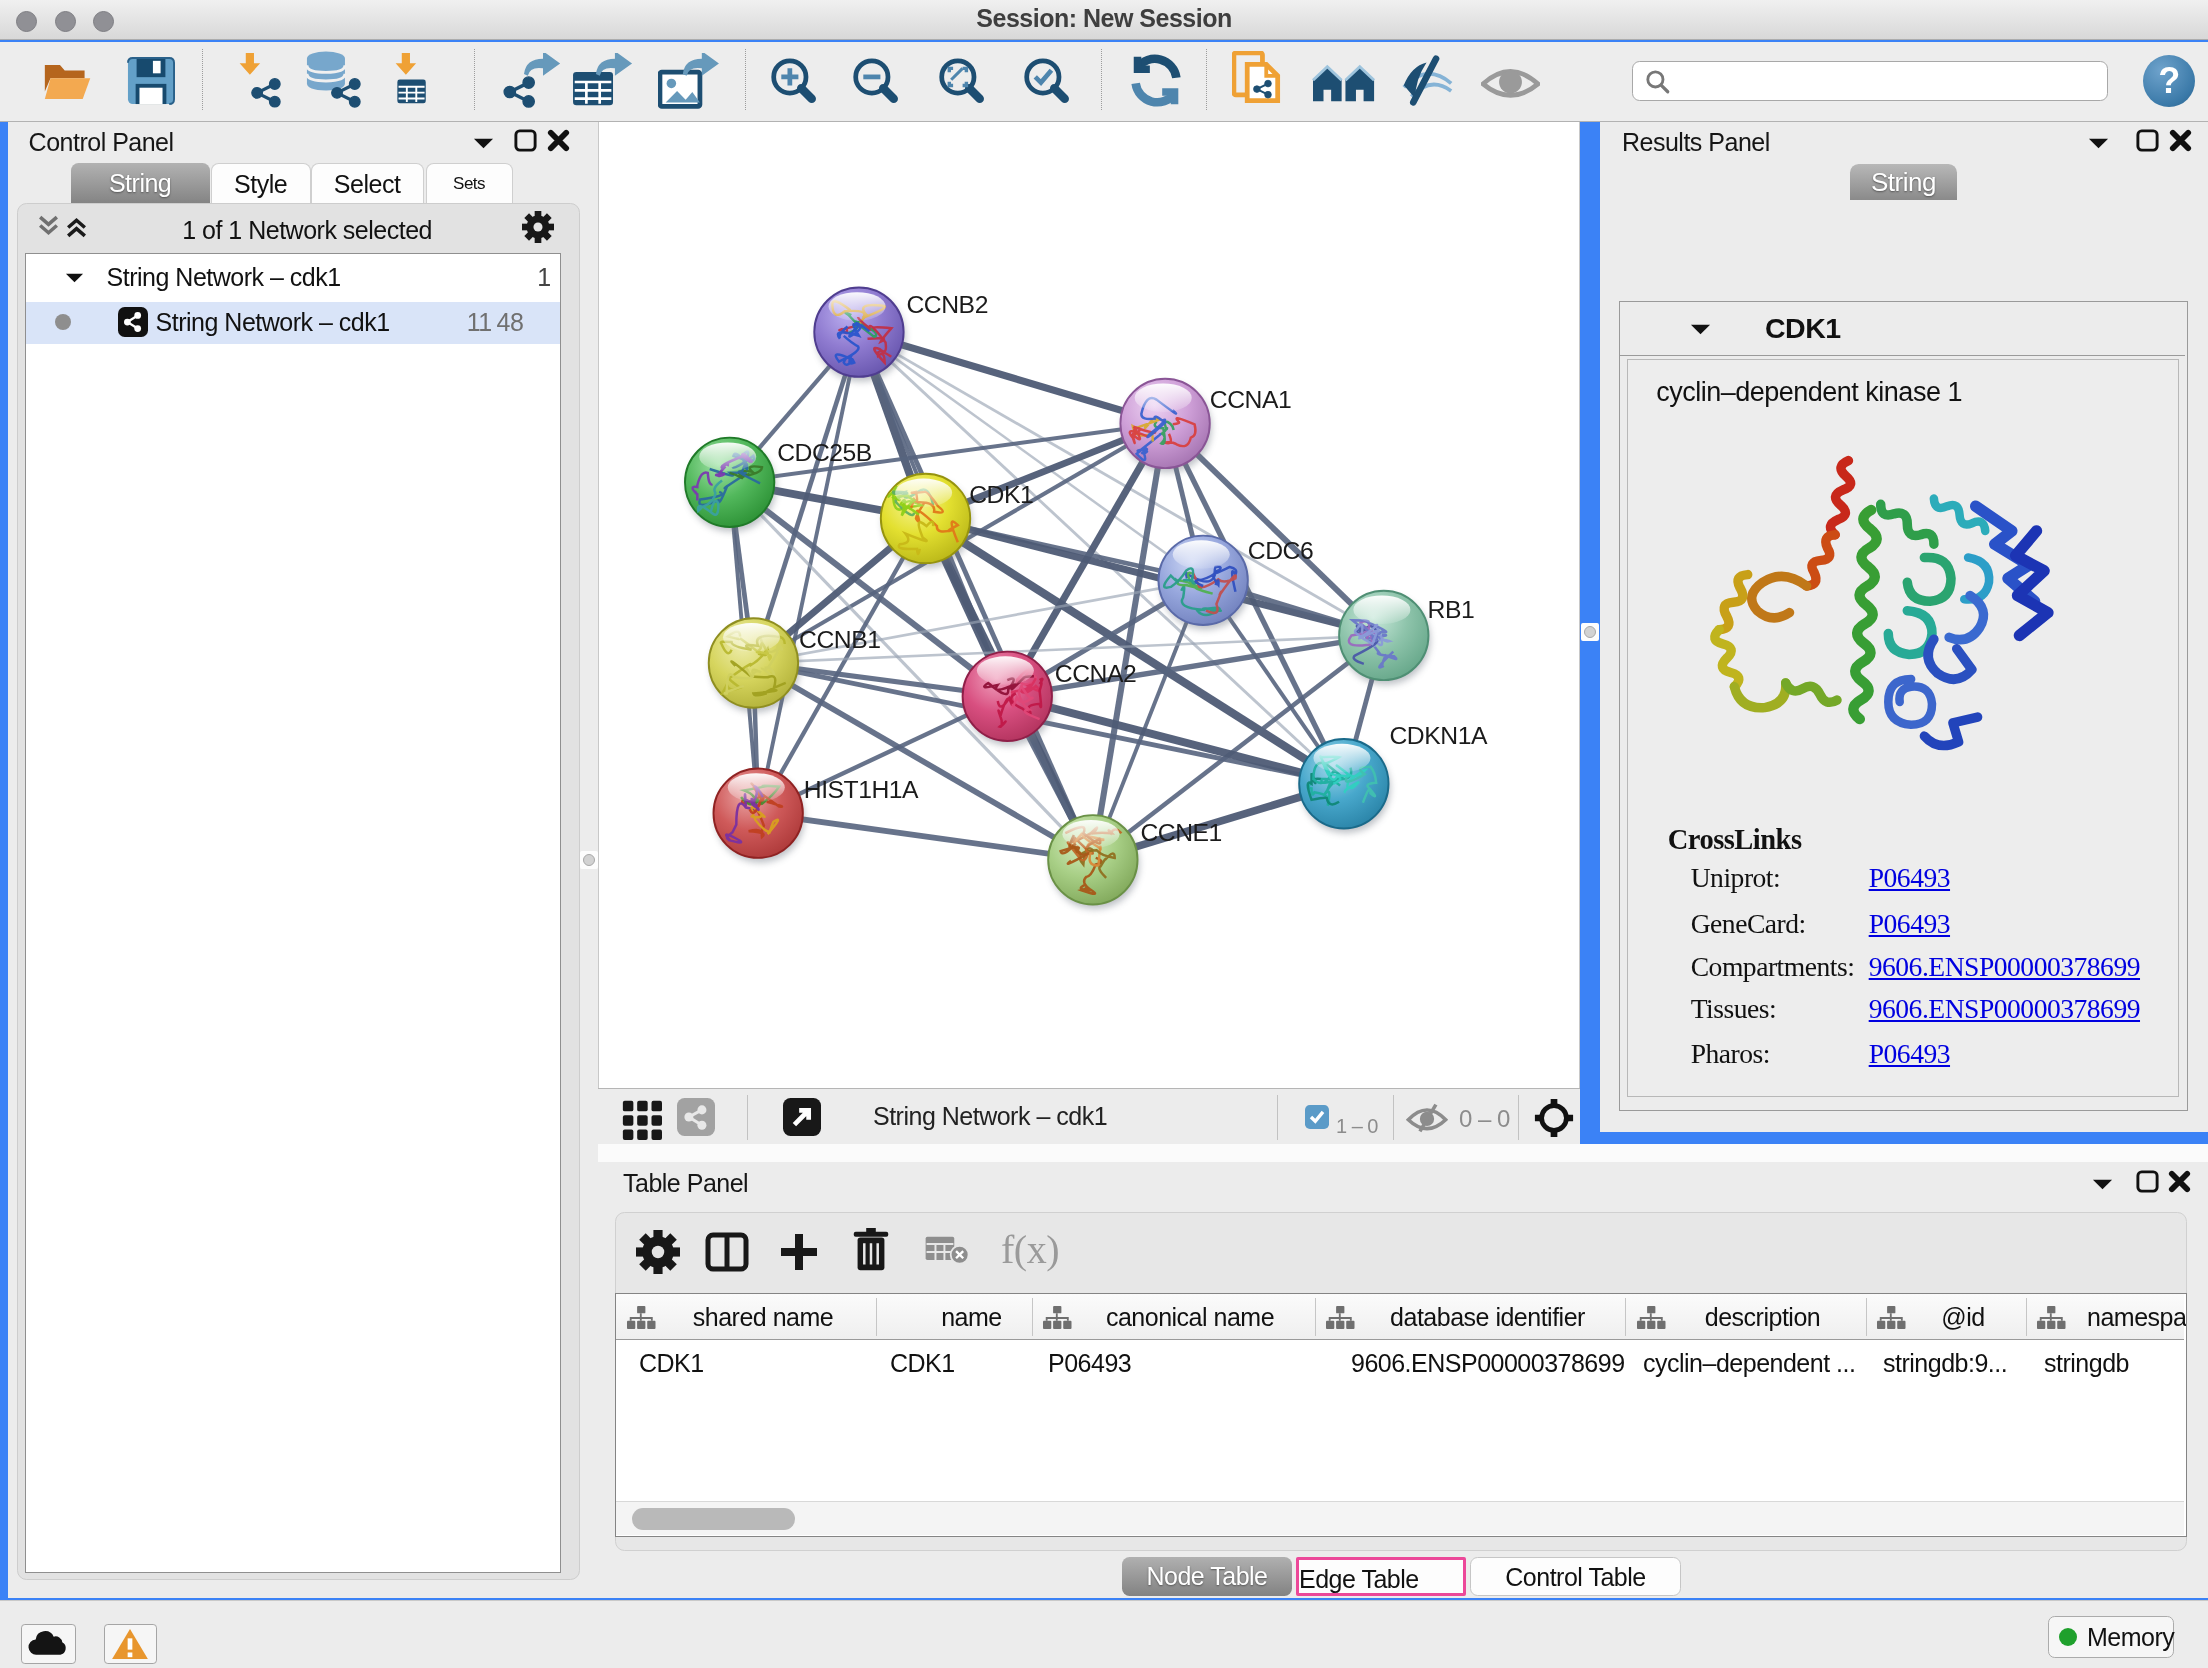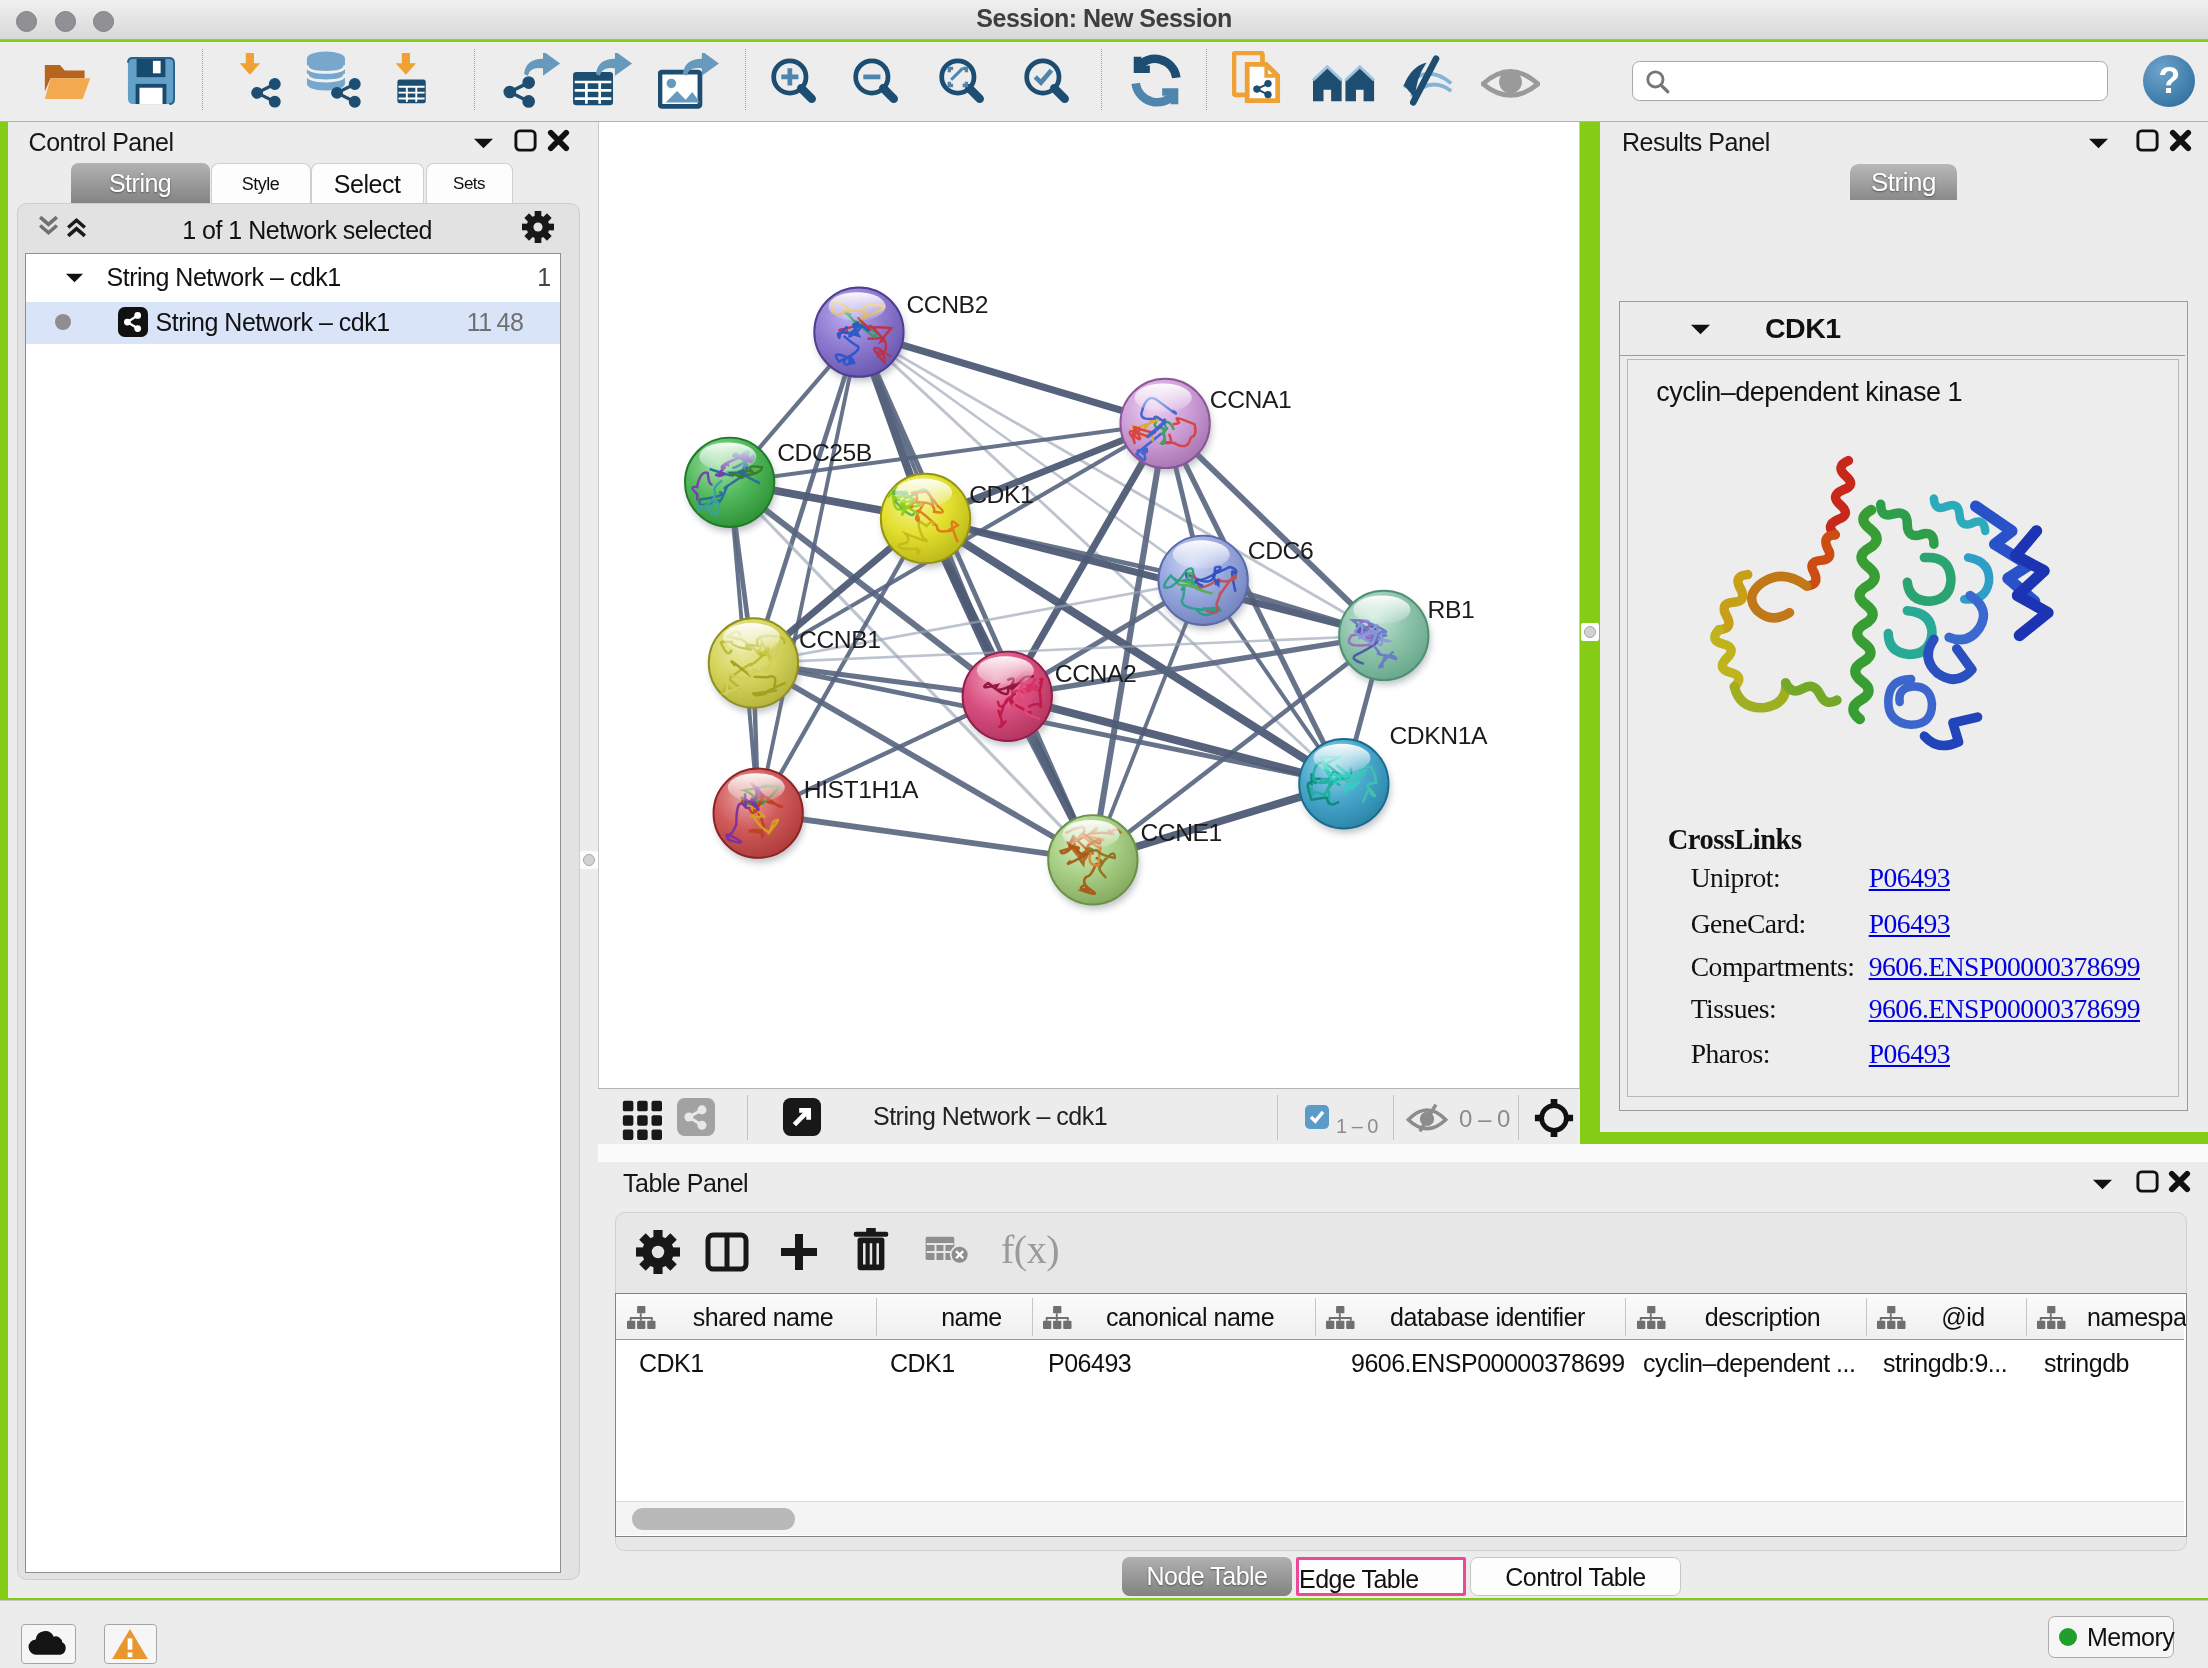--- a/index.html
+++ b/index.html
@@ -1,12 +1,12 @@
 <!DOCTYPE html>
-<html style="font-size:15px"><head><meta charset="utf-8"><style>html,body{margin:0;padding:0;}*{box-sizing:border-box;}body{font-family:"Liberation Sans",sans-serif;-webkit-font-smoothing:antialiased;}#stage{position:relative;width:2208px;height:1668px;background:#84cc16;overflow:hidden;letter-spacing:-0.5px;}.abs{position:absolute;}</style></head><body>
+<html style="font-size:15px"><head><meta charset="utf-8"><style>html,body{margin:0;padding:0;}*{box-sizing:border-box;}body{font-family:"Liberation Sans",sans-serif;-webkit-font-smoothing:antialiased;}#stage{position:relative;width:2208px;height:1668px;background:#3b82f6;overflow:hidden;letter-spacing:-0.5px;}.abs{position:absolute;}</style></head><body>
 <div id="stage">
     <div class="abs" style="left:0;top:0;width:2208px;height:40px;background:linear-gradient(#f0f0f0,#d8d8d8);border-bottom:1.9px solid #acacac">
       <div class="abs" style="left:16px;top:10.5px;width:21px;height:21px;border-radius:50%;background:#909095;border:1px solid #7e7e83"></div>
       <div class="abs" style="left:55px;top:10.5px;width:21px;height:21px;border-radius:50%;background:#909095;border:1px solid #7e7e83"></div>
       <div class="abs" style="left:93px;top:10.5px;width:21px;height:21px;border-radius:50%;background:#909095;border:1px solid #7e7e83"></div>
       <div class="abs" style="left:0;top:3.8px;width:2208px;text-align:center;font-size:25px;font-weight:bold;color:#3e3e3e">Session: New Session</div>
     </div>
     <div class="abs" style="left:0;top:42px;width:2208px;height:80px;background:#ededed;border-bottom:1.9px solid #b2b2b2"></div>
     <div class="abs" style="left:0;top:0;width:2208px;height:122px">
       <svg style="position:absolute;left:42px;top:57px" width="53" height="48" viewBox="0 0 56 50">
@@ -169,21 +169,21 @@
       <svg style="position:absolute;left:464px;top:9.5px" width="23" height="23" viewBox="0 0 24 24">
         <path d="M2,7 h20 l-10,10 z" fill="#111"></path>
       </svg>
       <svg style="position:absolute;left:505px;top:5.7px" width="25" height="25" viewBox="0 0 26 26">
         <rect x="3" y="3" width="20" height="20" rx="4" fill="none" stroke="#111" stroke-width="3"></rect>
       </svg>
       <svg style="position:absolute;left:538px;top:5.7px" width="25" height="25" viewBox="0 0 26 26">
         <path d="M5,5 L21,21 M21,5 L5,21" stroke="#111" stroke-width="6" stroke-linecap="round"></path>
       </svg>
       <div class="abs" style="left:63px;top:41px;width:139px;height:40px;border-radius:7.6px 7.6px 0 0;background:linear-gradient(#b2b2b2,#848484);color:#fff;font-size:25px;text-align:center;line-height:40px;text-shadow:0 1px 1.9px #555">String</div>
-      <div class="abs" style="left:203px;top:41px;width:100px;height:40px;border-radius:7.6px 7.6px 0 0;background:#fdfdfd;border:1px solid #cfcfcf;border-bottom:none;color:#111;font-size:18px;text-align:center;line-height:40px">Style</div>
+      <div class="abs" style="left:203px;top:41px;width:100px;height:40px;border-radius:7.6px 7.6px 0 0;background:#fdfdfd;border:1px solid #cfcfcf;border-bottom:none;color:#111;font-size:25px;text-align:center;line-height:40px">Style</div>
       <div class="abs" style="left:303px;top:41px;width:113px;height:40px;border-radius:7.6px 7.6px 0 0;background:#fdfdfd;border:1px solid #cfcfcf;border-bottom:none;color:#111;font-size:25px;text-align:center;line-height:40px">Select</div>
       <div class="abs" style="left:418px;top:41px;width:87px;height:40px;border-radius:7.6px 7.6px 0 0;background:#fdfdfd;border:1px solid #cfcfcf;border-bottom:none;color:#111;font-size:17px;text-align:center;line-height:40px">Sets</div>
       <div class="abs" style="left:9.5px;top:81px;width:563px;height:1377px;background:#e2e2e2;border:1px solid #cdcdcd;border-radius:9.5px"></div>
       <svg style="position:absolute;left:28.5px;top:92px" width="25" height="25" viewBox="0 0 24 24">
         <path d="M4,3 l8,7 8,-7 M4,11 l8,7 8,-7" fill="none" stroke="#707070" stroke-width="3.4"></path>
       </svg>
       <svg style="position:absolute;left:56px;top:92px" width="25" height="25" viewBox="0 0 24 24">
         <path d="M4,13 l8,-7 8,7 M4,21 l8,-7 8,7" fill="none" stroke="#1a1a1a" stroke-width="3.4"></path>
       </svg>
       <div class="abs" style="left:95px;top:94px;width:409px;text-align:center;font-size:25px;color:#111">1 of 1 Network selected</div>

